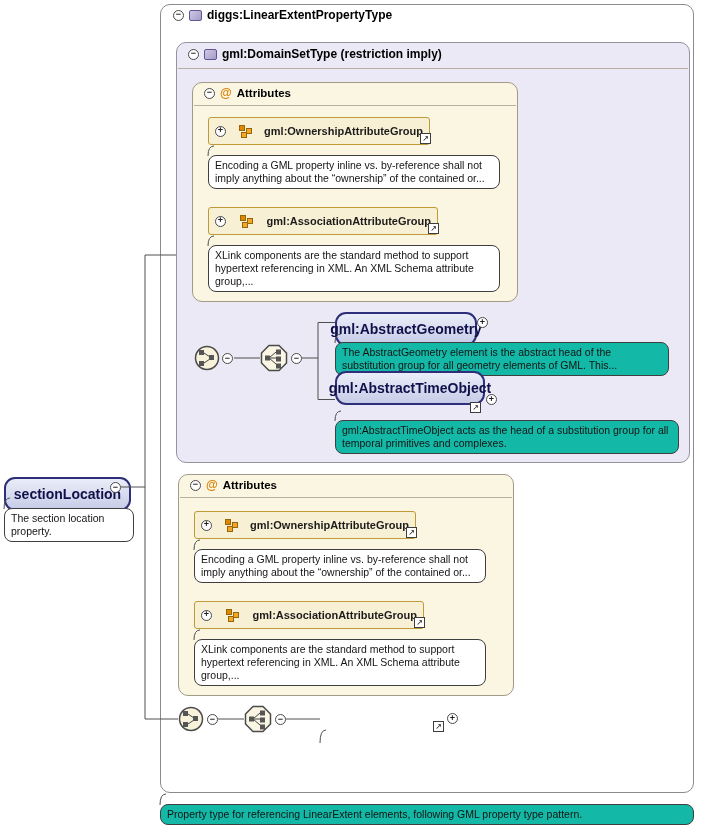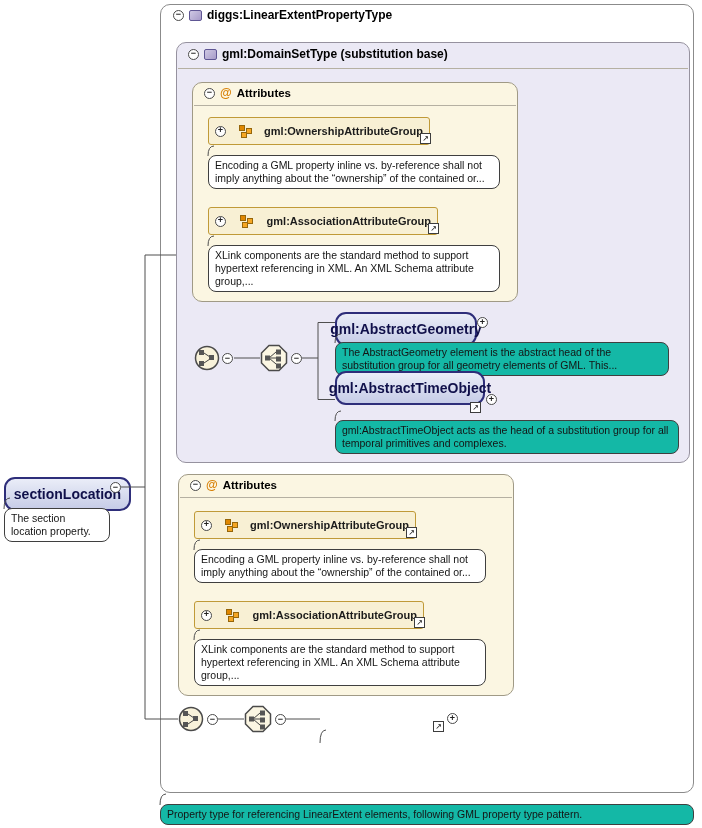--- a/index.html
+++ b/index.html
@@ -76,21 +76,21 @@
 
   <div class="hdr" style="left:173px;top:8px;">
     <span class="toggle minus"></span>
     <span class="purple-icon"></span>
     <span class="hdr-title">diggs:LinearExtentPropertyType</span>
   </div>
 
   <div class="hdr" style="left:188px;top:47px;">
     <span class="toggle minus"></span>
     <span class="purple-icon"></span>
-    <span class="hdr-title">gml:DomainSetType (substitution base)</span>
+    <span class="hdr-title">gml:DomainSetType (restriction imply)</span>
   </div>
 
   <div class="hdr" style="left:204px;top:86px;">
     <span class="toggle minus"></span>
     <span class="at-icon">@</span>
     <span class="hdr-title" style="font-size:11.5px;">Attributes</span>
   </div>
 
   <div class="hdr" style="left:190px;top:478px;">
     <span class="toggle minus"></span>
@@ -199,21 +199,21 @@
       <rect x="16" y="19.5" width="5" height="5" fill="#555"></rect>
     </svg>
   </span>
   <span class="toggle minus abs" style="left:275px;top:714px;"></span>
 
   <span class="link-icon" style="left:433px;top:721px;"></span>
   <span class="toggle plus abs" style="left:447px;top:713px;"></span>
 
   <div class="pill" style="left:4px;top:477px;width:127px;height:20px;">sectionLocation</div>
   <span class="toggle minus abs" style="left:110px;top:482px;"></span>
-  <div class="ann" style="left:4px;top:508px;width:106px;">The section location property.</div>
+  <div class="ann" style="left:4px;top:508px;width:130px;">The section location property.</div>
 
   <div class="ann purple" style="left:160px;top:804px;width:534px;">Property type for referencing LinearExtent elements, following GML property type pattern.</div>
 
   <svg class="lines" width="702" height="828">
     <g stroke="#4f4f4f" stroke-width="1" fill="none">
       <path d="M121 487 H145"></path>
       <path d="M145 255 V719"></path>
       <path d="M145 255 H176"></path>
       <path d="M145 719 H178"></path>
       <path d="M234 358 H260"></path>

